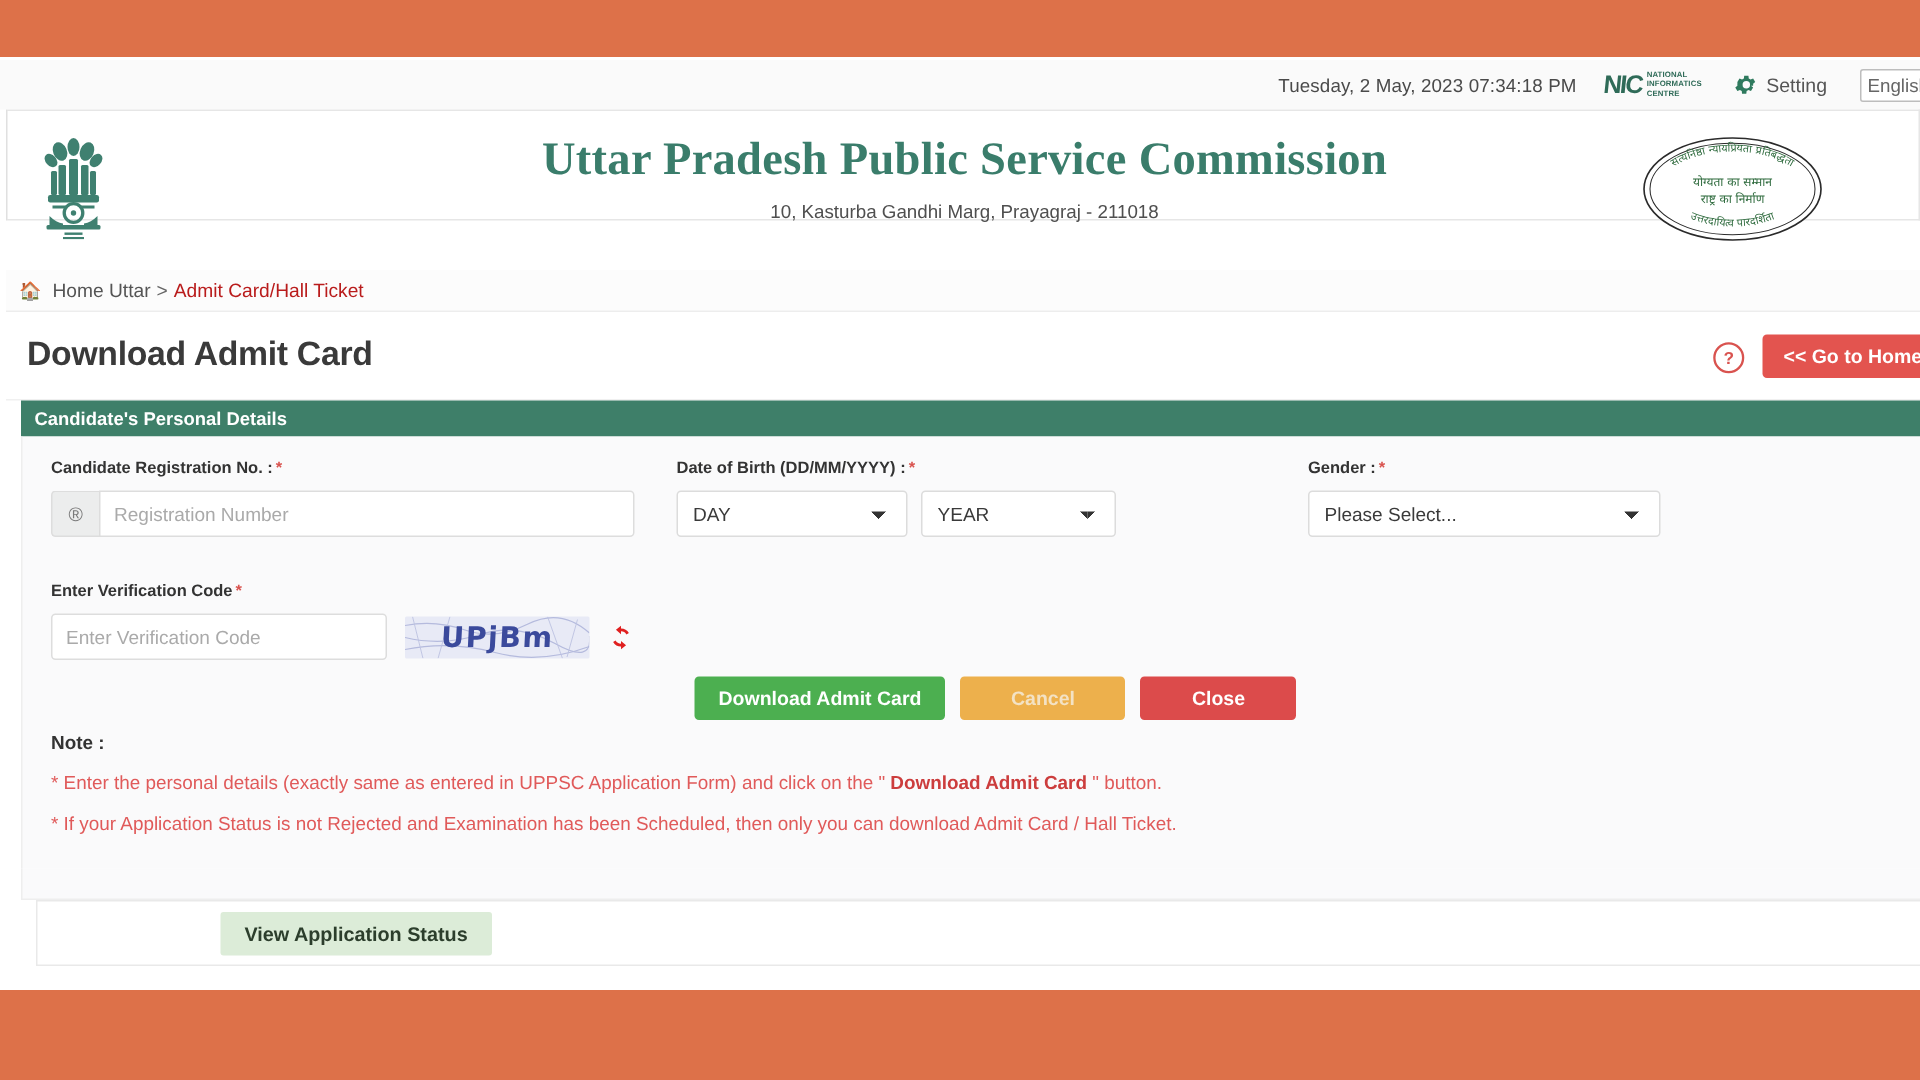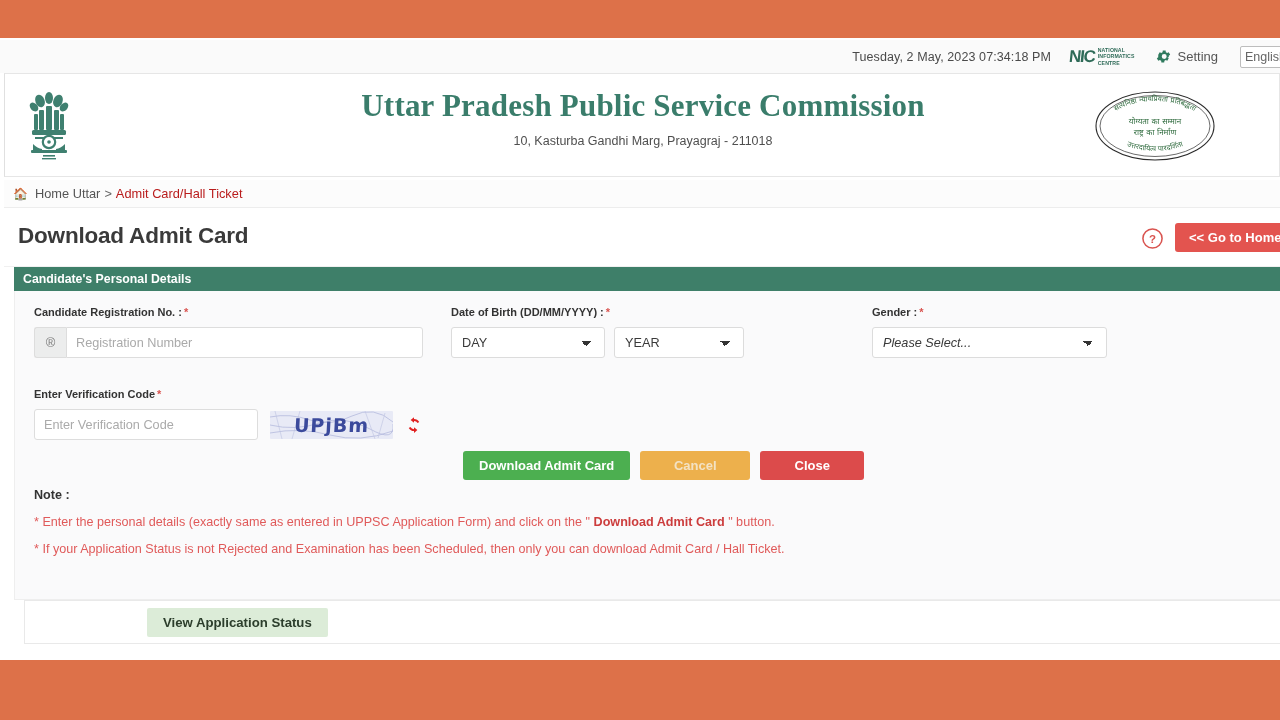--- a/index.html
+++ b/index.html
@@ -69,21 +69,21 @@
     padding-left: 4px;
     font-family: "Liberation Sans", sans-serif;
     overflow: hidden; white-space: nowrap;
     display: flex; align-items: center;
     margin-right: -20px;
   }
 
   
   .site-header {
     position: absolute; left: 4px; top: 73px;
-    width: 1276px; height: 104px;
+    width: 1276px; height: 74px;
     background: #fff;
     border: 1px solid #e6e6e6;
     border-left: 1px solid #e0e0e0;
     padding-left: 20px;
   }
   .emblem {
     position: absolute; left: 24px; top: 12px;
     width: 40px; height: 78px;
   }
   .title-block {
@@ -218,21 +218,21 @@
     background-position:
       calc(100% - 18px) 13px,
       calc(100% - 13px) 13px;
     background-size: 5px 5px, 5px 5px;
     background-repeat: no-repeat;
     cursor: pointer;
   }
   .sel-day { width: 154px; }
   .sel-month { width: 130px; }
   .sel-year { width: 130px; }
-  .sel-gender { width: 235px; font-style: italic; }
+  .sel-gender { width: 235px; }
 
   .captcha-row { display: flex; align-items: center; margin-top: 9px; }
   .captcha-img {
     width: 123px; height: 28px;
     margin-left: 12px;
     background: #e8eaf6;
     border-radius: 1px;
     position: relative; overflow: hidden;
     display: flex; align-items: center; justify-content: center;
   }

